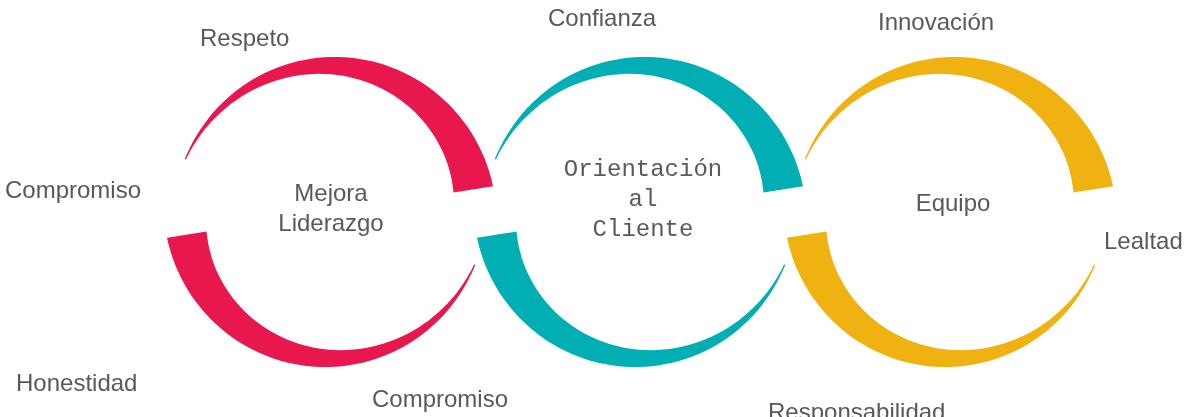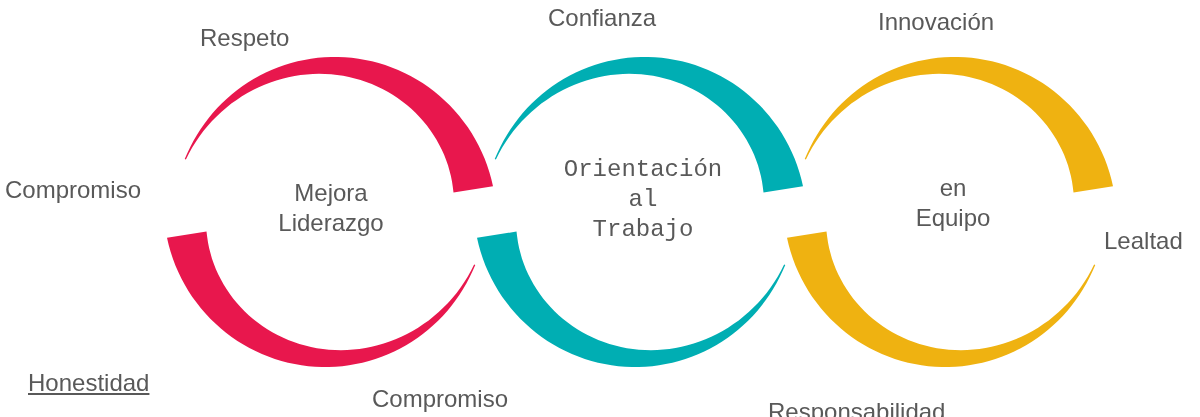--- a/index.html
+++ b/index.html
@@ -53,37 +53,36 @@
   </svg>
 
   <div class="center-label" style="left:331px; top:208px;text-align:center;">
     <div>Mejora</div>
     <div>Liderazgo</div>
   </div>
 
   <div class="center-label" style="left:643px; top:200px;font-family:Liberation Mono, monospace;">
     <div>Orientación</div>
     <div>al</div>
-    <div>Trabajo</div>
+    <div>Cliente</div>
   </div>
 
   <div class="center-label" style="left:953px; top:203px;">
-    <div>en</div>
     <div>Equipo</div>
   </div>
 
   <div class="outer-label" style="left:168px; top:24px;margin-left:32px;">Respeto</div>
 
   <div class="outer-label" style="left:548px; top:4px;">Confianza</div>
 
   <div class="outer-label" style="left:878px; top:8px;">Innovación</div>
 
   <div class="outer-label" style="left:5px; top:176px;">Compromiso</div>
 
   <div class="outer-label" style="left:1104px; top:227px;">Lealtad</div>
 
-  <div class="outer-label" style="left:28px; top:369px;text-decoration:underline;">Honestidad</div>
+  <div class="outer-label" style="left:16px; top:369px;">Honestidad</div>
 
   <div class="outer-label" style="left:372px; top:385px;">Compromiso</div>
 
   <div class="outer-label" style="left:768px; top:398px;text-decoration:underline;">Responsabilidad</div>
 
 </div>
 
 </body></html>

